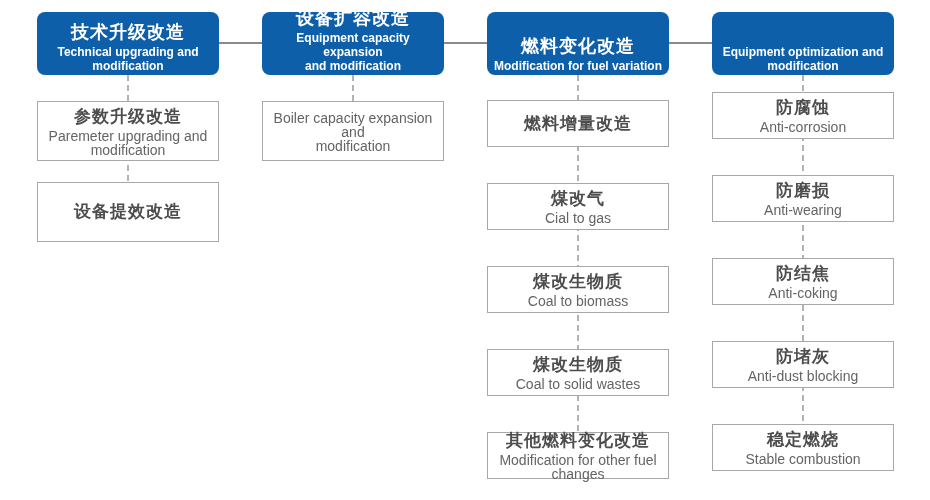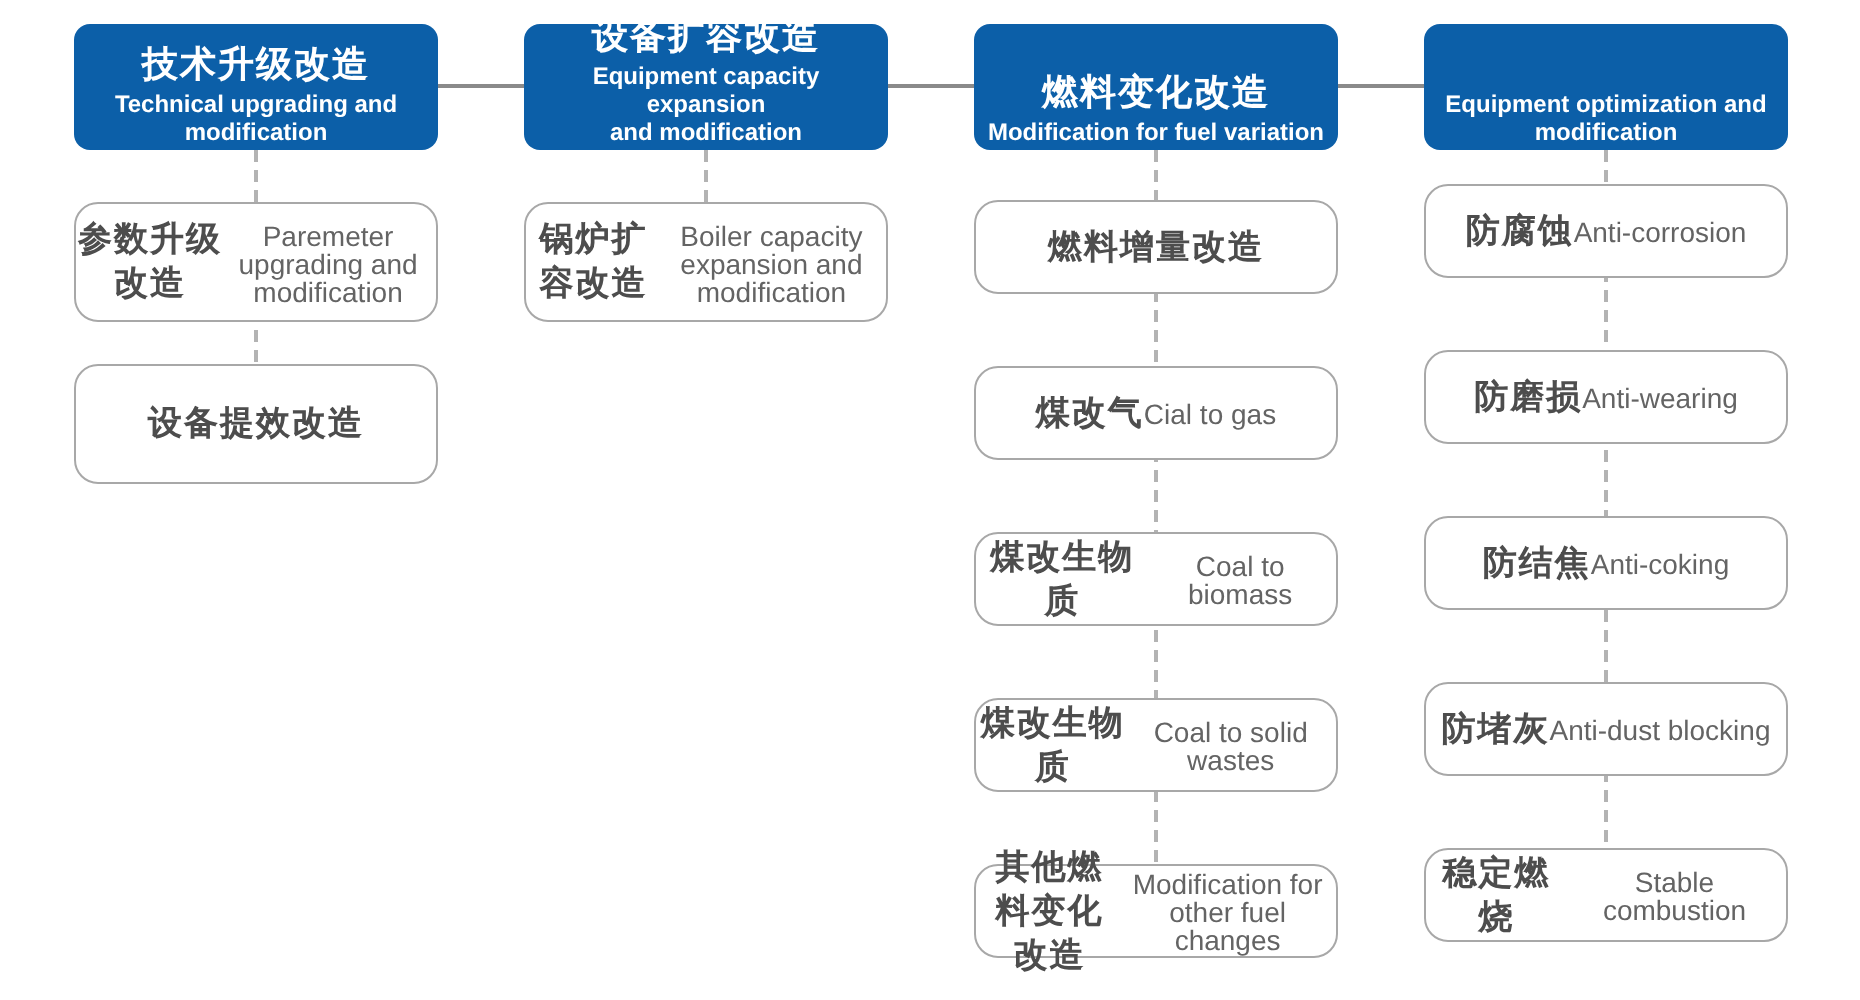--- a/index.html
+++ b/index.html
@@ -25,22 +25,22 @@
   .header{
     position:relative;z-index:1;margin-top:12px;height:63px;
     background:#0c5fa8;border-radius:8px;color:#ffffff;
     display:flex;flex-direction:column;align-items:center;justify-content:flex-end;
     text-align:center;box-sizing:border-box;padding:2px 4px;
   }
   .hzh{font-size:18px;font-weight:bold;letter-spacing:1px;line-height:22px;}
   .hen{font-size:12px;font-weight:bold;line-height:14px;white-space:pre-line;margin-top:2px;}
   .child{
     position:relative;z-index:1;background:#ffffff;
-    border:1px solid #a8a8a8;border-radius:12px;box-sizing:border-box;
-    display:flex;align-items:center;justify-content:center;
+    border:1px solid #a8a8a8;border-radius:0;box-sizing:border-box;
+    display:flex;flex-direction:column;align-items:center;justify-content:center;
     text-align:center;padding:2px 1px;
   }
   .tall{height:60px}
   .short{height:47px}
   .mt21{margin-top:21px}.mt25{margin-top:25px}.mt26{margin-top:26px}
   .mt27{margin-top:17px}.mt36{margin-top:36px}
   .czh{font-size:17px;font-weight:bold;letter-spacing:1px;color:#4d4d4d;line-height:22px;}
   .cen{font-size:14px;color:#646464;line-height:14px;white-space:pre-line;margin-top:1px;}
 </style>
 </head>
@@ -68,21 +68,20 @@
   </div>
 
   <div class="col c2">
     <div class="dashes"></div>
     <div class="header">
       <div class="hzh">设备扩容改造</div>
       <div class="hen">Equipment capacity expansion
 and modification</div>
     </div>
     <div class="child tall mt26">
-      <div class="czh">锅炉扩容改造</div>
       <div class="cen">Boiler capacity expansion and
 modification</div>
     </div>
   </div>
 
   <div class="col c3">
     <div class="dashes"></div>
     <div class="header">
       <div class="hzh">燃料变化改造</div>
       <div class="hen">Modification for fuel variation</div>

